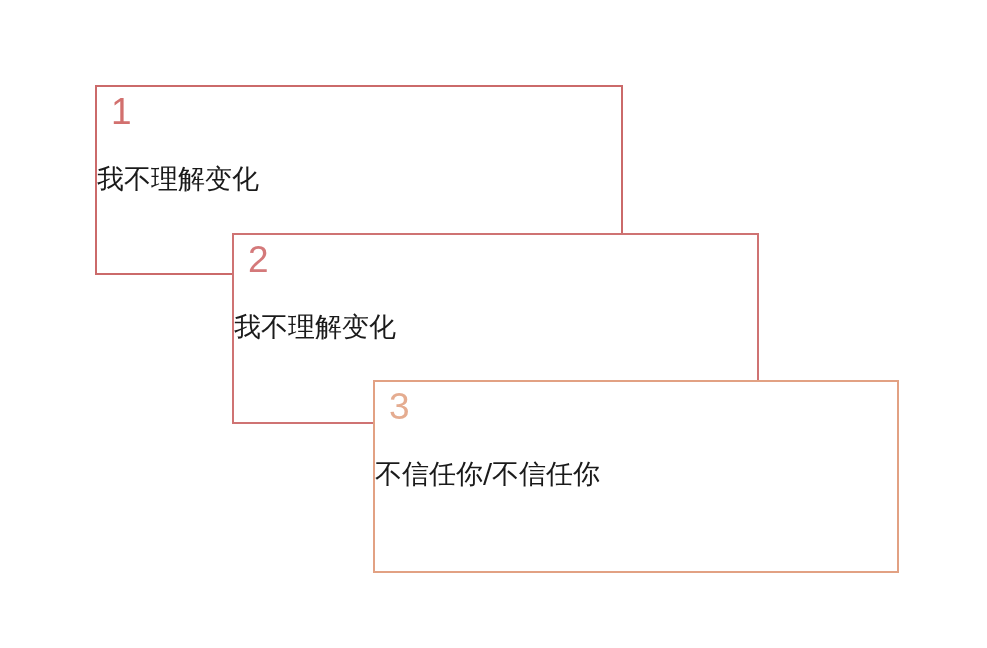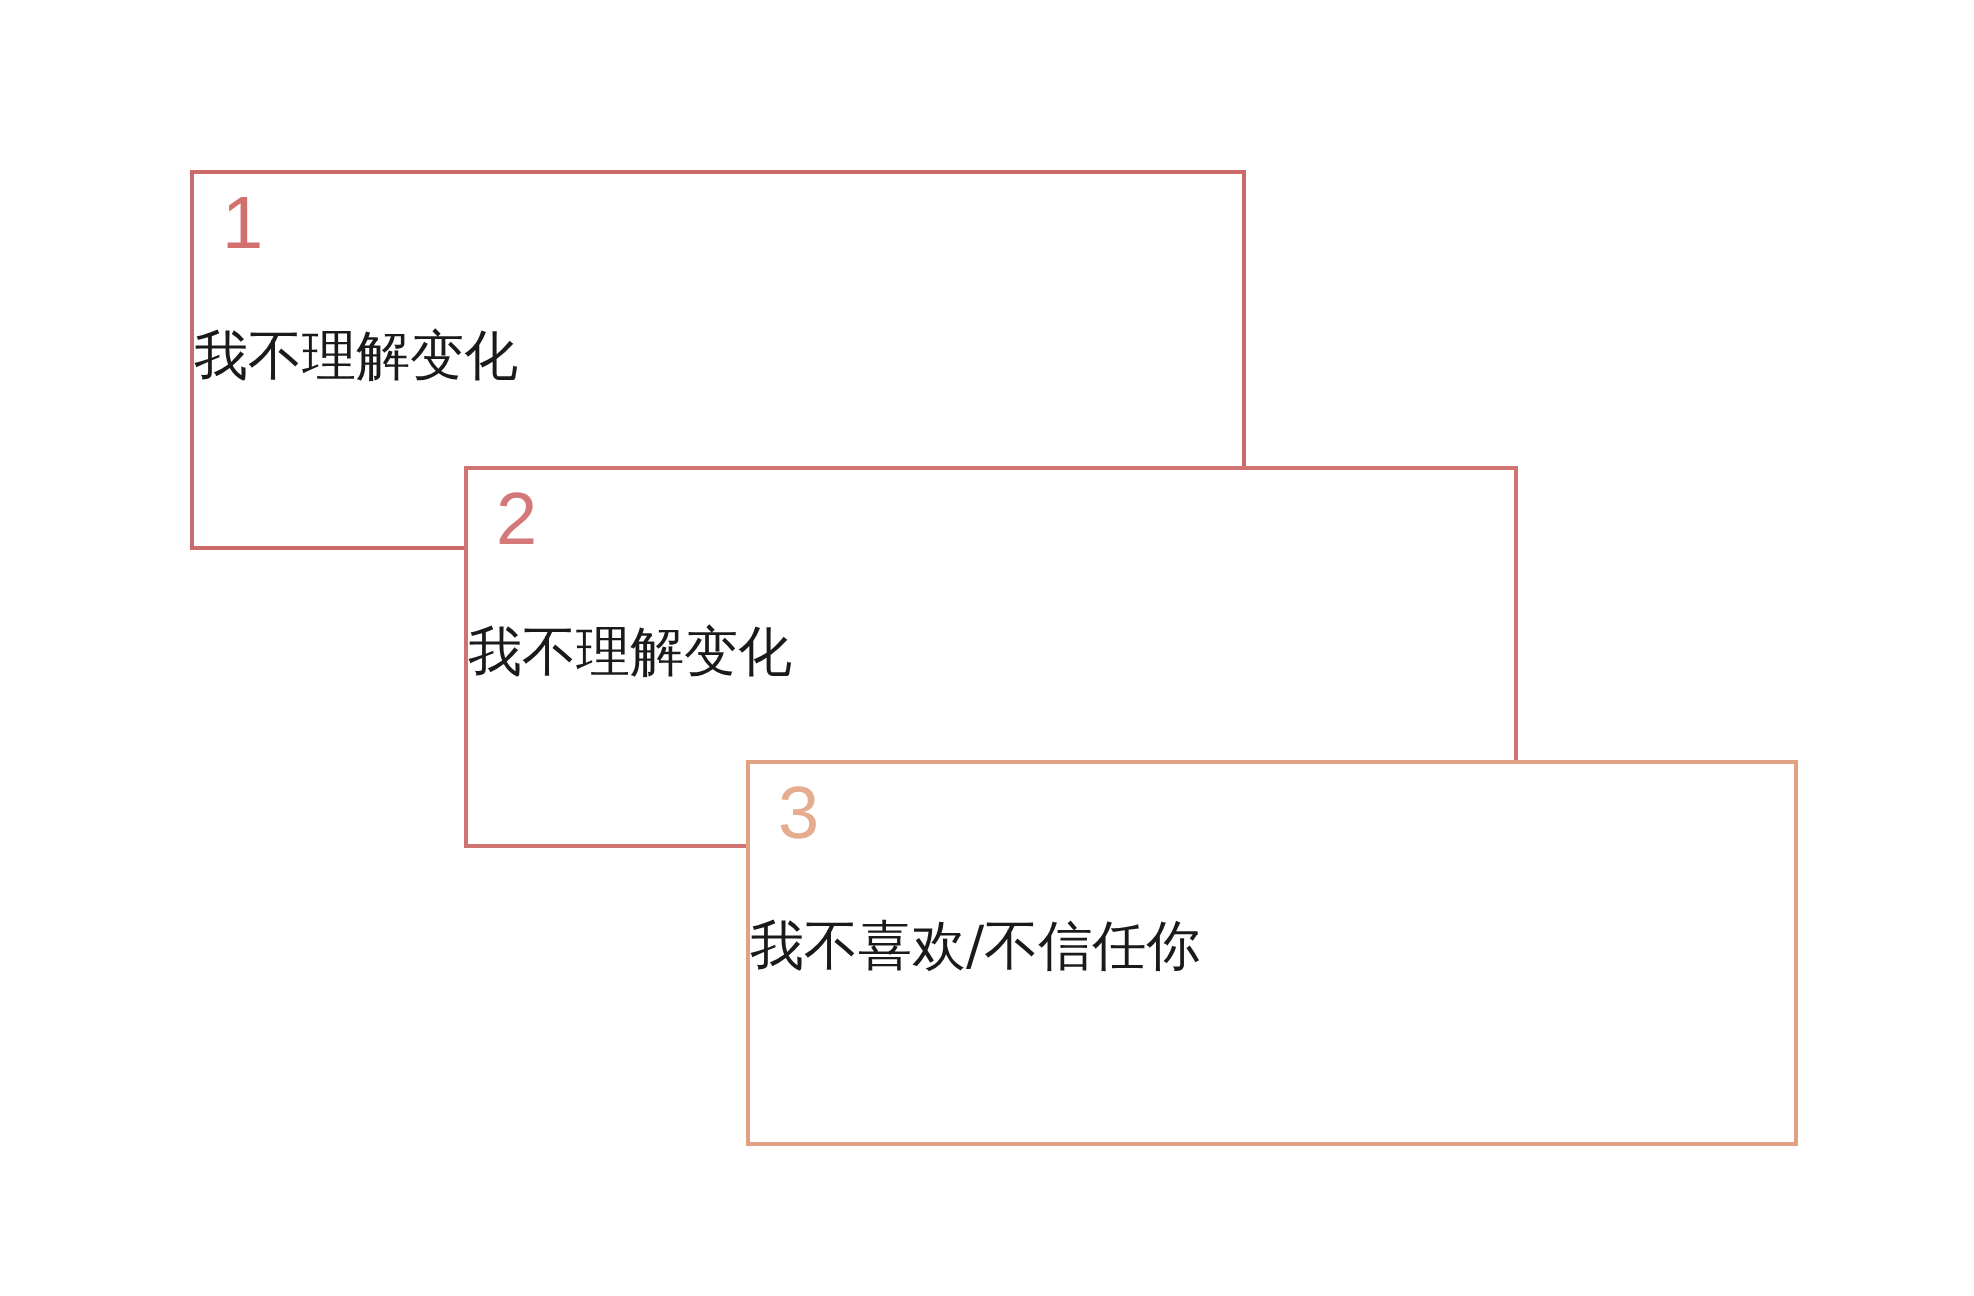--- a/index.html
+++ b/index.html
@@ -97,16 +97,16 @@
     <div class="card-text">我不理解变化</div>
   </div>
 
   <div class="card" id="card-2">
     <div class="card-number">2</div>
     <div class="card-text">我不理解变化</div>
   </div>
 
   <div class="card" id="card-3">
     <div class="card-number">3</div>
-    <div class="card-text">我不喜欢/不信任你</div>
+    <div class="card-text">不信任你/不信任你</div>
   </div>
 
 </div>
 
 </body></html>

